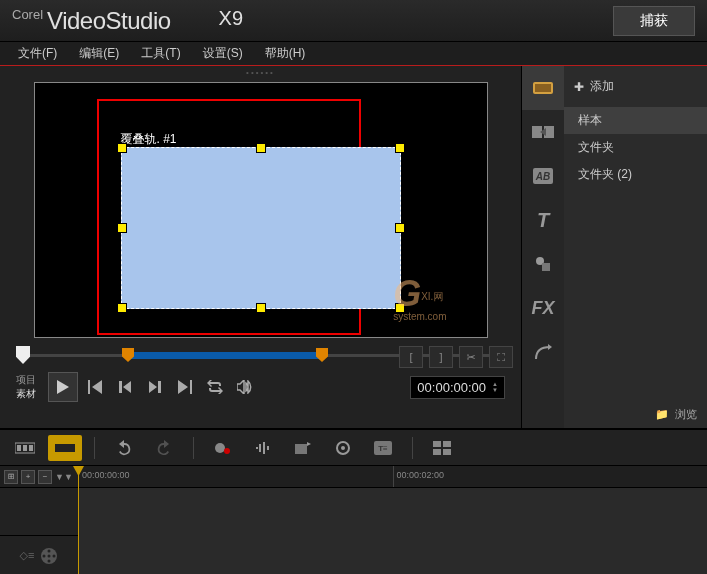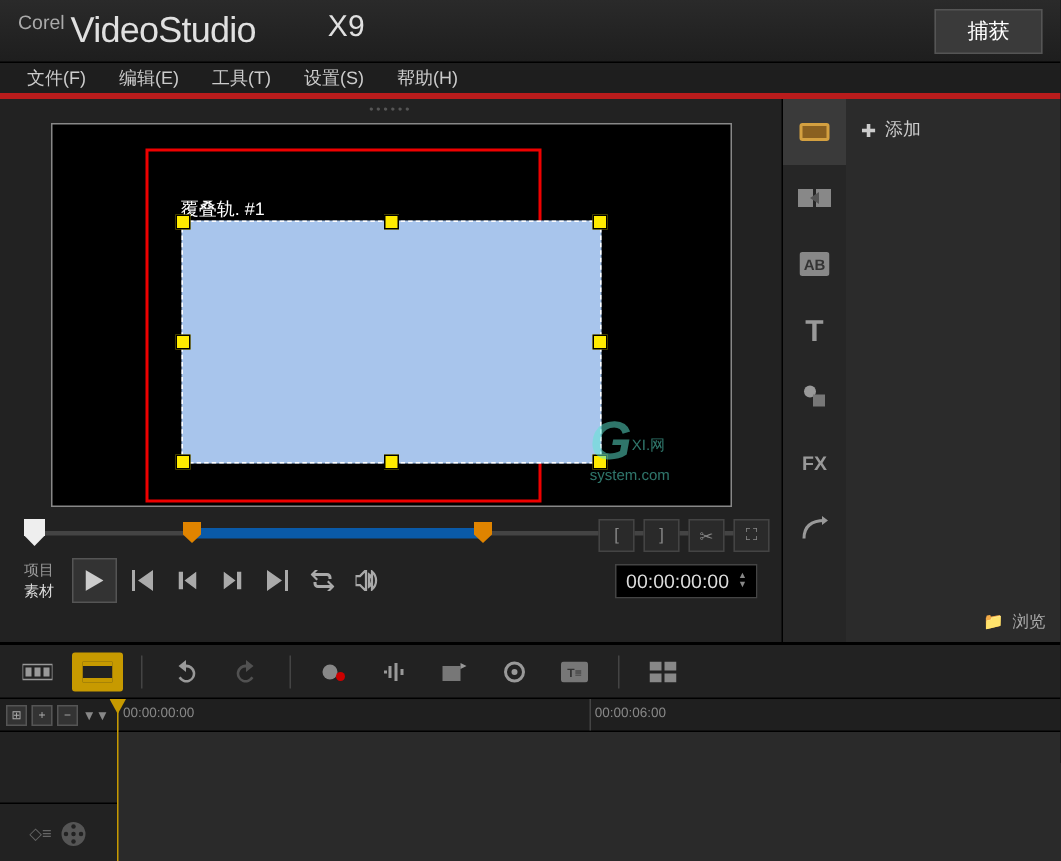--- a/index.html
+++ b/index.html
@@ -4,36 +4,36 @@
 <style>
 * { margin: 0; padding: 0; box-sizing: border-box; font-family: "Microsoft YaHei", Arial, sans-serif; }
 body { background: #1a1a1a; width: 707px; height: 574px; overflow: hidden; color: #ccc; font-size: 12px; user-select: none; }
 
 .titlebar { height: 42px; background: linear-gradient(#2a2a2a, #1e1e1e); display: flex; align-items: center; padding: 0 12px; border-bottom: 1px solid #000; position: relative; }
 .brand { display: flex; align-items: flex-start; gap: 4px; }
 .brand-corel { font-size: 13px; color: #aaa; }
 .brand-video { font-size: 24px; color: #e0e0e0; font-weight: 500; letter-spacing: -0.5px; }
 .brand-x9 { font-size: 20px; color: #e0e0e0; margin-left: 44px; }
 .title-tabs { margin-left: auto; display: flex; }
-.title-tab { width: 72px; height: 30px; display: flex; align-items: center; justify-content: center; font-size: 14px; color: #fff; cursor: pointer; }
+.title-tab { width: 82px; height: 30px; display: flex; align-items: center; justify-content: center; font-size: 14px; color: #fff; cursor: pointer; }
 .title-tab.capture { background: #3a3a3a; border: 1px solid #555; }
 .title-tab.edit { background: #0c7fd8; }
 
-.menubar { height: 24px; background: #1e1e1e; display: flex; align-items: center; padding: 0 8px; gap: 2px; border-bottom: 4px solid #b91c1c; }
+.menubar { height: 24px; background: #1e1e1e; display: flex; align-items: center; padding: 0 8px; gap: 2px; border-bottom: 1px solid #b91c1c; }
 .menu-item { padding: 2px 10px; color: #ccc; cursor: pointer; font-size: 12px; }
 
 .main-area { display: flex; height: 362px; }
 .preview-pane { flex: 1; background: #222; position: relative; padding: 8px; }
 .preview-dots { position: absolute; top: 2px; left: 50%; transform: translateX(-50%); color: #555; font-size: 8px; letter-spacing: 2px; }
 .preview-canvas { width: 454px; height: 256px; background: #000; border: 1px solid #888; margin: 8px auto 0; position: relative; }
 .red-frame { position: absolute; left: 62px; top: 16px; width: 264px; height: 236px; border: 2px solid #e00; }
 .overlay-clip { position: absolute; left: 86px; top: 64px; width: 280px; height: 162px; background: #a8c5ec; border: 1px dashed #fff; }
 .overlay-label { position: absolute; left: 86px; top: 48px; color: #fff; font-size: 12px; }
 .handle { position: absolute; width: 10px; height: 10px; background: #ffeb00; border: 1px solid #000; }
-.watermark { position: absolute; right: 40px; bottom: 8px; color: #5eead4; opacity: 0.5; }
+.watermark { position: absolute; right: 40px; bottom: 8px; color: #fdba74; opacity: 0.5; }
 .watermark .g { font-size: 36px; font-weight: bold; font-style: italic; }
 .watermark .sub { font-size: 10px; position: relative; top: -6px; }
 
 .scrub-bar { margin: 10px 8px 4px; height: 16px; position: relative; }
 .scrub-track { position: absolute; left: 0; right: 0; top: 6px; height: 3px; background: #444; }
 .scrub-range { position: absolute; left: 110px; width: 196px; top: 4px; height: 7px; background: #0a5aa8; border-radius: 2px; }
 .scrub-handle { position: absolute; top: 0; width: 12px; height: 14px; background: #e08400; clip-path: polygon(0 0, 100% 0, 100% 60%, 50% 100%, 0 60%); }
 .scrub-thumb { position: absolute; left: 0; top: -2px; width: 14px; height: 18px; background: #eee; clip-path: polygon(0 0, 100% 0, 100% 60%, 50% 100%, 0 60%); }
 
 .right-tools { position: absolute; right: 8px; top: 280px; display: flex; gap: 6px; }
@@ -42,21 +42,21 @@
 .transport { display: flex; align-items: center; gap: 4px; padding: 4px 8px; }
 .transport-labels { display: flex; flex-direction: column; font-size: 10px; color: #999; margin-right: 8px; align-items: flex-end; }
 .tbtn { width: 26px; height: 26px; display: flex; align-items: center; justify-content: center; color: #bbb; cursor: pointer; }
 .tbtn.play { width: 30px; height: 30px; background: #333; border: 1px solid #555; }
 .timecode { margin-left: auto; background: #000; border: 1px solid #444; padding: 3px 6px; font-family: monospace; font-size: 13px; color: #ddd; display: flex; align-items: center; gap: 2px; }
 .tc-spin { display: flex; flex-direction: column; margin-left: 4px; }
 .tc-spin span { font-size: 6px; color: #888; cursor: pointer; line-height: 6px; }
 
 .side-panel { width: 186px; background: #2b2b2b; border-left: 1px solid #000; display: flex; }
 .side-icons { width: 42px; background: #262626; display: flex; flex-direction: column; }
-.side-icon { height: 44px; display: flex; align-items: center; justify-content: center; cursor: pointer; color: #a08050; font-size: 18px; }
+.side-icon { height: 44px; display: flex; align-items: center; justify-content: center; cursor: pointer; color: #a08050; font-size: 18px; font-style: italic; }
 .side-icon.active { background: #3a3a3a; }
 .side-content { flex: 1; padding: 8px 0; }
 .add-row { display: flex; align-items: center; gap: 6px; padding: 4px 10px; color: #ccc; cursor: pointer; font-size: 12px; }
 .folder-list { margin-top: 8px; }
 .folder-item { padding: 5px 14px; font-size: 12px; color: #ccc; cursor: pointer; }
 .folder-item.active { background: #3f3f3f; }
 .browse-row { position: absolute; bottom: 6px; right: 10px; display: flex; align-items: center; gap: 6px; font-size: 11px; color: #aaa; cursor: pointer; }
 
 .timeline-area { height: 146px; background: #1a1a1a; border-top: 2px solid #000; }
 .tl-toolbar { height: 36px; background: #222; display: flex; align-items: center; padding: 0 8px; gap: 6px; border-bottom: 1px solid #000; }
@@ -215,33 +215,38 @@
             <text x="8" y="16" text-anchor="middle" fill="#999" font-size="20" font-weight="bold" font-family="serif">T</text>
           </svg>
       </div>
       <div class="side-icon">
         <svg width="18" height="18" viewBox="0 0 18 18">
             <circle cx="6" cy="6" r="4" fill="#999"></circle>
             <rect x="8" y="8" width="8" height="8" fill="#777"></rect>
           </svg>
       </div>
       <div class="side-icon">
-        <span style="color:#999;font-weight:bold;font-size:13px">FX</span>
+        <span style="color:#999;font-weight:bold;font-size:18px">FX</span>
       </div>
       <div class="side-icon">
         <svg width="18" height="18" viewBox="0 0 18 18">
             <path d="M2 16 Q2 4 16 4" fill="none" stroke="#999" stroke-width="2"></path>
             <path d="M14 1l4 3-4 3z" fill="#999"></path>
           </svg>
       </div>
     </div>
     <div class="side-content">
       <div class="add-row">
         <span>✚</span>
         <span>添加</span>
+      </div>
+      <div class="folder-list">
+        <div class="folder-item active">样本</div>
+        <div class="folder-item">文件夹</div>
+        <div class="folder-item">文件夹 (2)</div>
       </div>
       <div class="browse-row">
         <span>📁</span>
         <span>浏览</span>
       </div>
     </div>
   </div>
 </div>
 
 <div class="timeline-area">
@@ -315,21 +320,21 @@
 
   <div class="tl-ruler">
     <div class="tl-track-head">
       <div class="tl-mini">⊞</div>
       <div class="tl-mini">+</div>
       <div class="tl-mini">−</div>
       <span style="color:#888;font-size:9px">▼▼</span>
     </div>
     <div class="tl-ticks">
       <div class="tl-tick">00:00:00:00</div>
-      <div class="tl-tick">00:00:06:00</div>
+      <div class="tl-tick">00:00:02:00</div>
     </div>
   </div>
 
   <div class="tl-tracks">
     <div class="tl-left">
       <div class="tl-track-label" style="height:48px"></div>
       <div class="tl-track-label">
         <span style="font-size:11px;color:#666">◇≡</span>
         <svg width="18" height="18" viewBox="0 0 18 18">
             <circle cx="9" cy="9" r="8" fill="#555"></circle>

